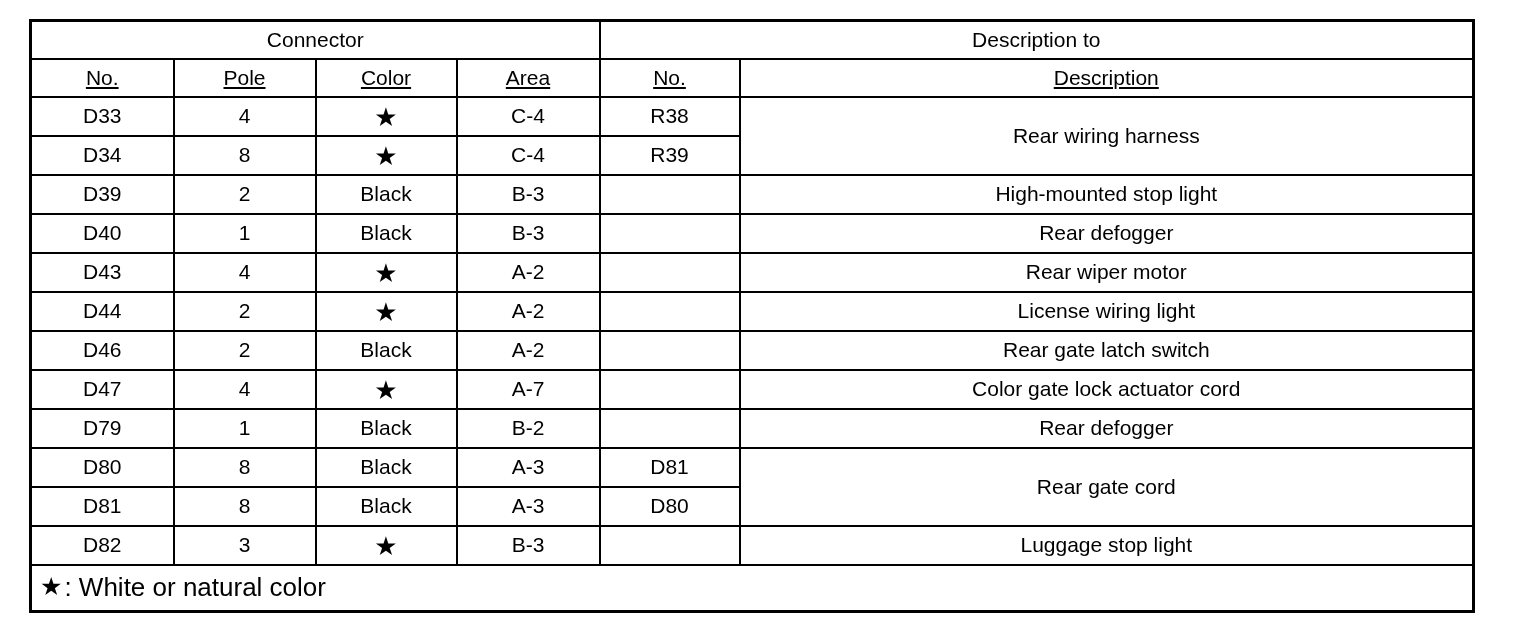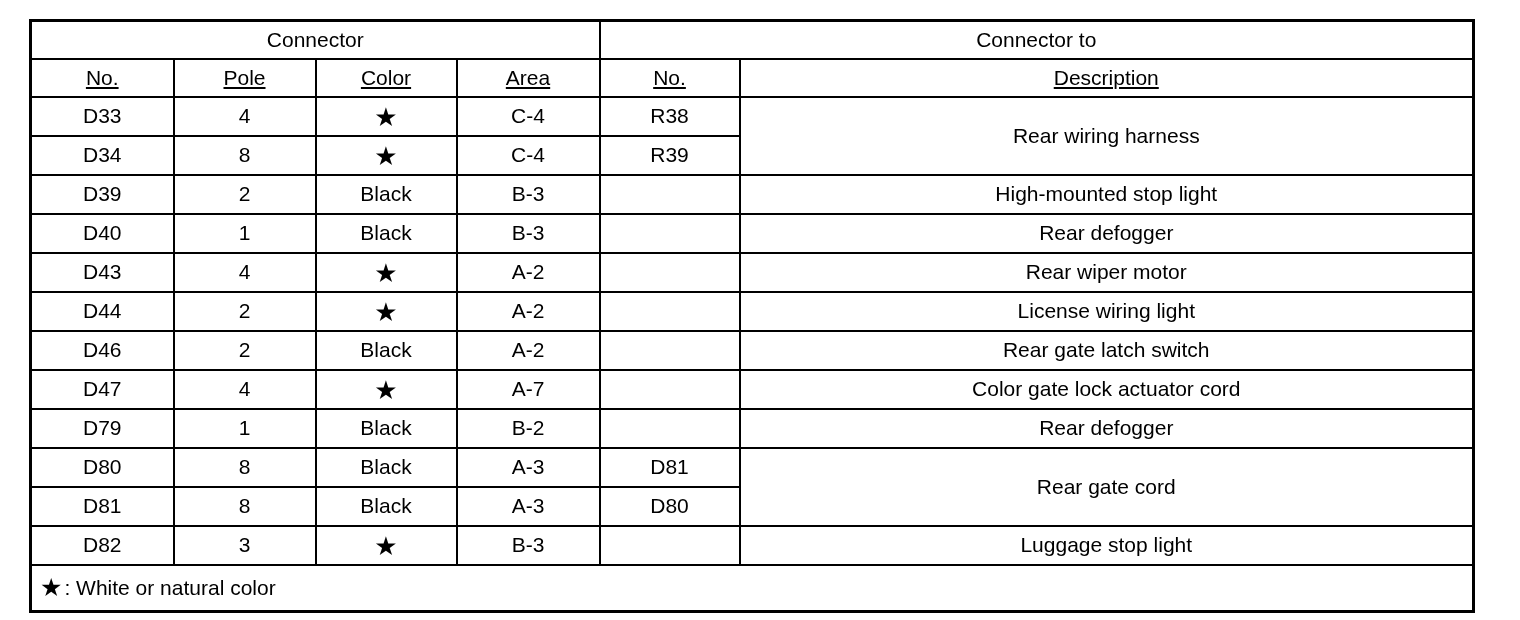--- a/index.html
+++ b/index.html
@@ -88,42 +88,42 @@
     align-items: center;
     gap: 2px;
   }
   .legend-star {
     font-size: 25px;
     line-height: 1;
     position: relative;
     top: -1px;
   }
   .legend-text {
-    font-size: 21px;
+    font-size: 26px;
     white-space: pre;
   }
 </style>
 </head>
 <body>
 
 <div class="sheet">
 
   <table class="conn-table">
     <colgroup>
       <col class="col-no">
       <col class="col-pole">
       <col class="col-color">
       <col class="col-area">
       <col class="col-cno">
       <col class="col-desc">
     </colgroup>
     <thead>
       <tr>
         <th class="hdr-group c-center" colspan="4">Connector</th>
-        <th class="hdr-group c-center" colspan="2">Connector to</th>
+        <th class="hdr-group c-center" colspan="2">Description to</th>
       </tr>
       <tr>
         <th class="hdr-sub c-center">No.</th>
         <th class="hdr-sub c-center">Pole</th>
         <th class="hdr-sub c-center">Color</th>
         <th class="hdr-sub c-center">Area</th>
         <th class="hdr-sub c-center">No.</th>
         <th class="hdr-sub c-center">Description</th>
       </tr>
     </thead>

